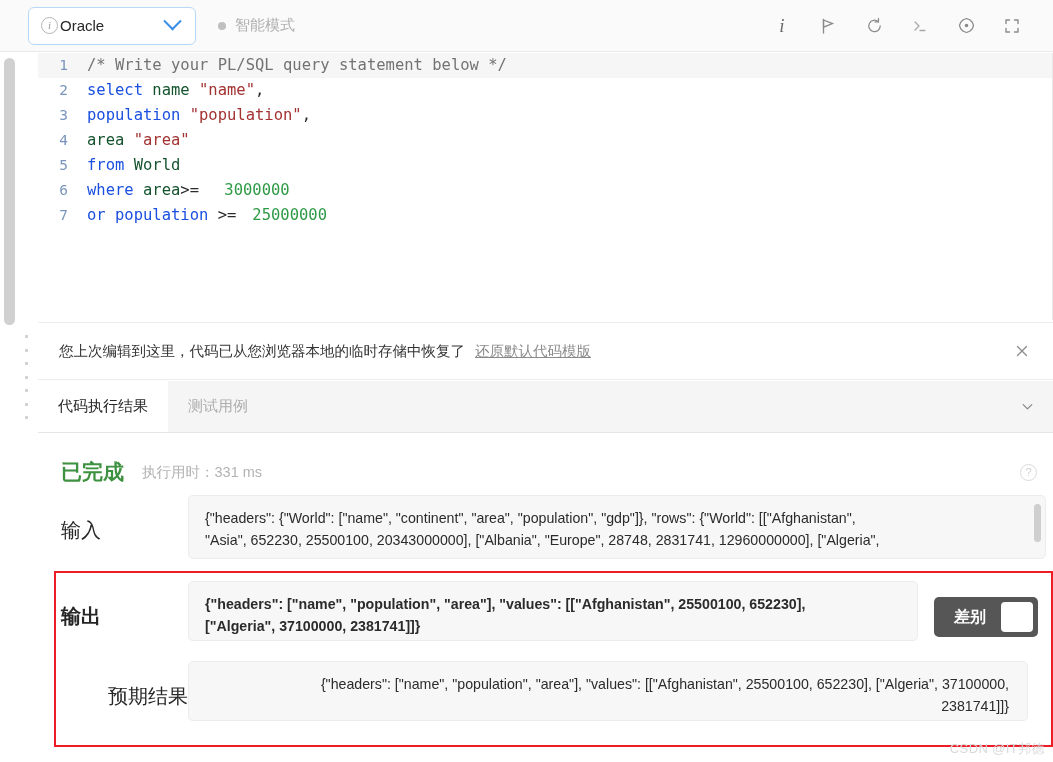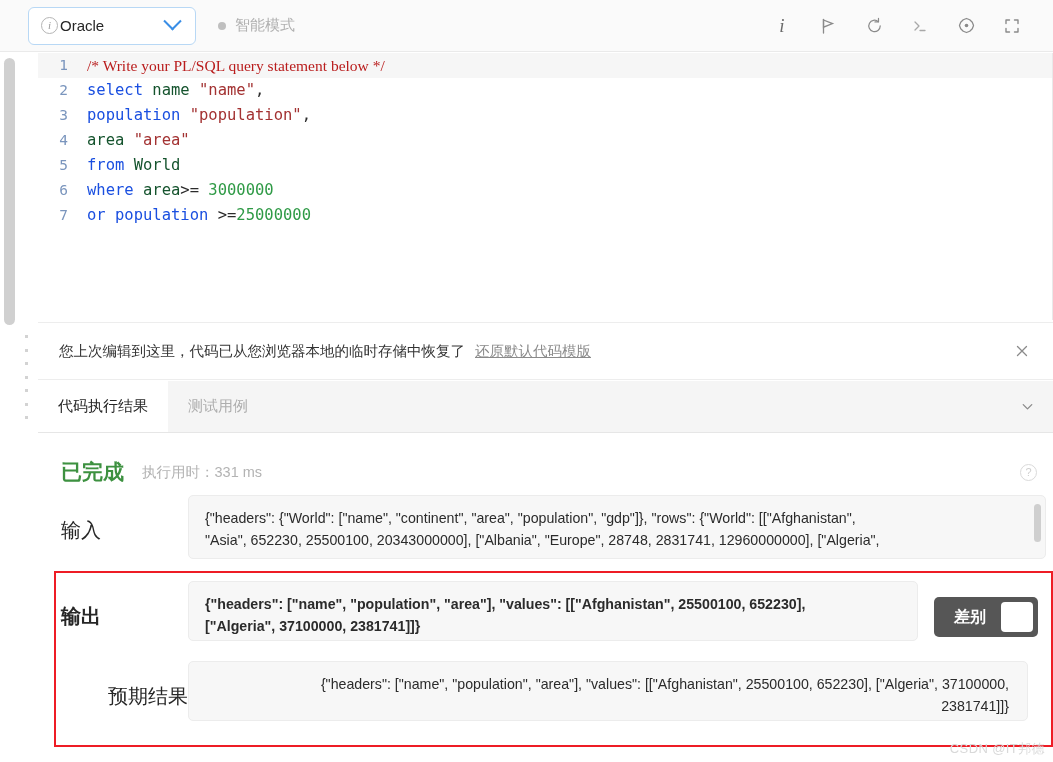--- a/index.html
+++ b/index.html
@@ -134,25 +134,25 @@
   .code-line.first { background: #f6f6f6; }
   .ln {
     width: 44px; flex: 0 0 44px;
     text-align: right;
     padding-right: 14px;
     color: #7a95bd;
     font-size: 14.5px;
     user-select: none;
   }
   .code { flex: 1 1 auto; padding-left: 5px; }
-  .tk-comment { color: #b91c1c; font-family: Liberation Serif, serif; }
+  .tk-comment { color: #737373; }
   .tk-kw      { color: #1a4fe0; }
   .tk-plain   { color: #14532d; }
   .tk-str     { color: #a33232; }
-  .tk-num     { color: #2f9a46; }
+  .tk-num     { color: #2f9a46; margin-left: 16px; }
   .tk-op      { color: #2b2b2b; }
 
   .editor-right-border {
     position: absolute; left: 1052px; top: 53px;
     width: 1px; height: 267px;
     background: #e9e9e9;
   }
 
   
   .notice {

